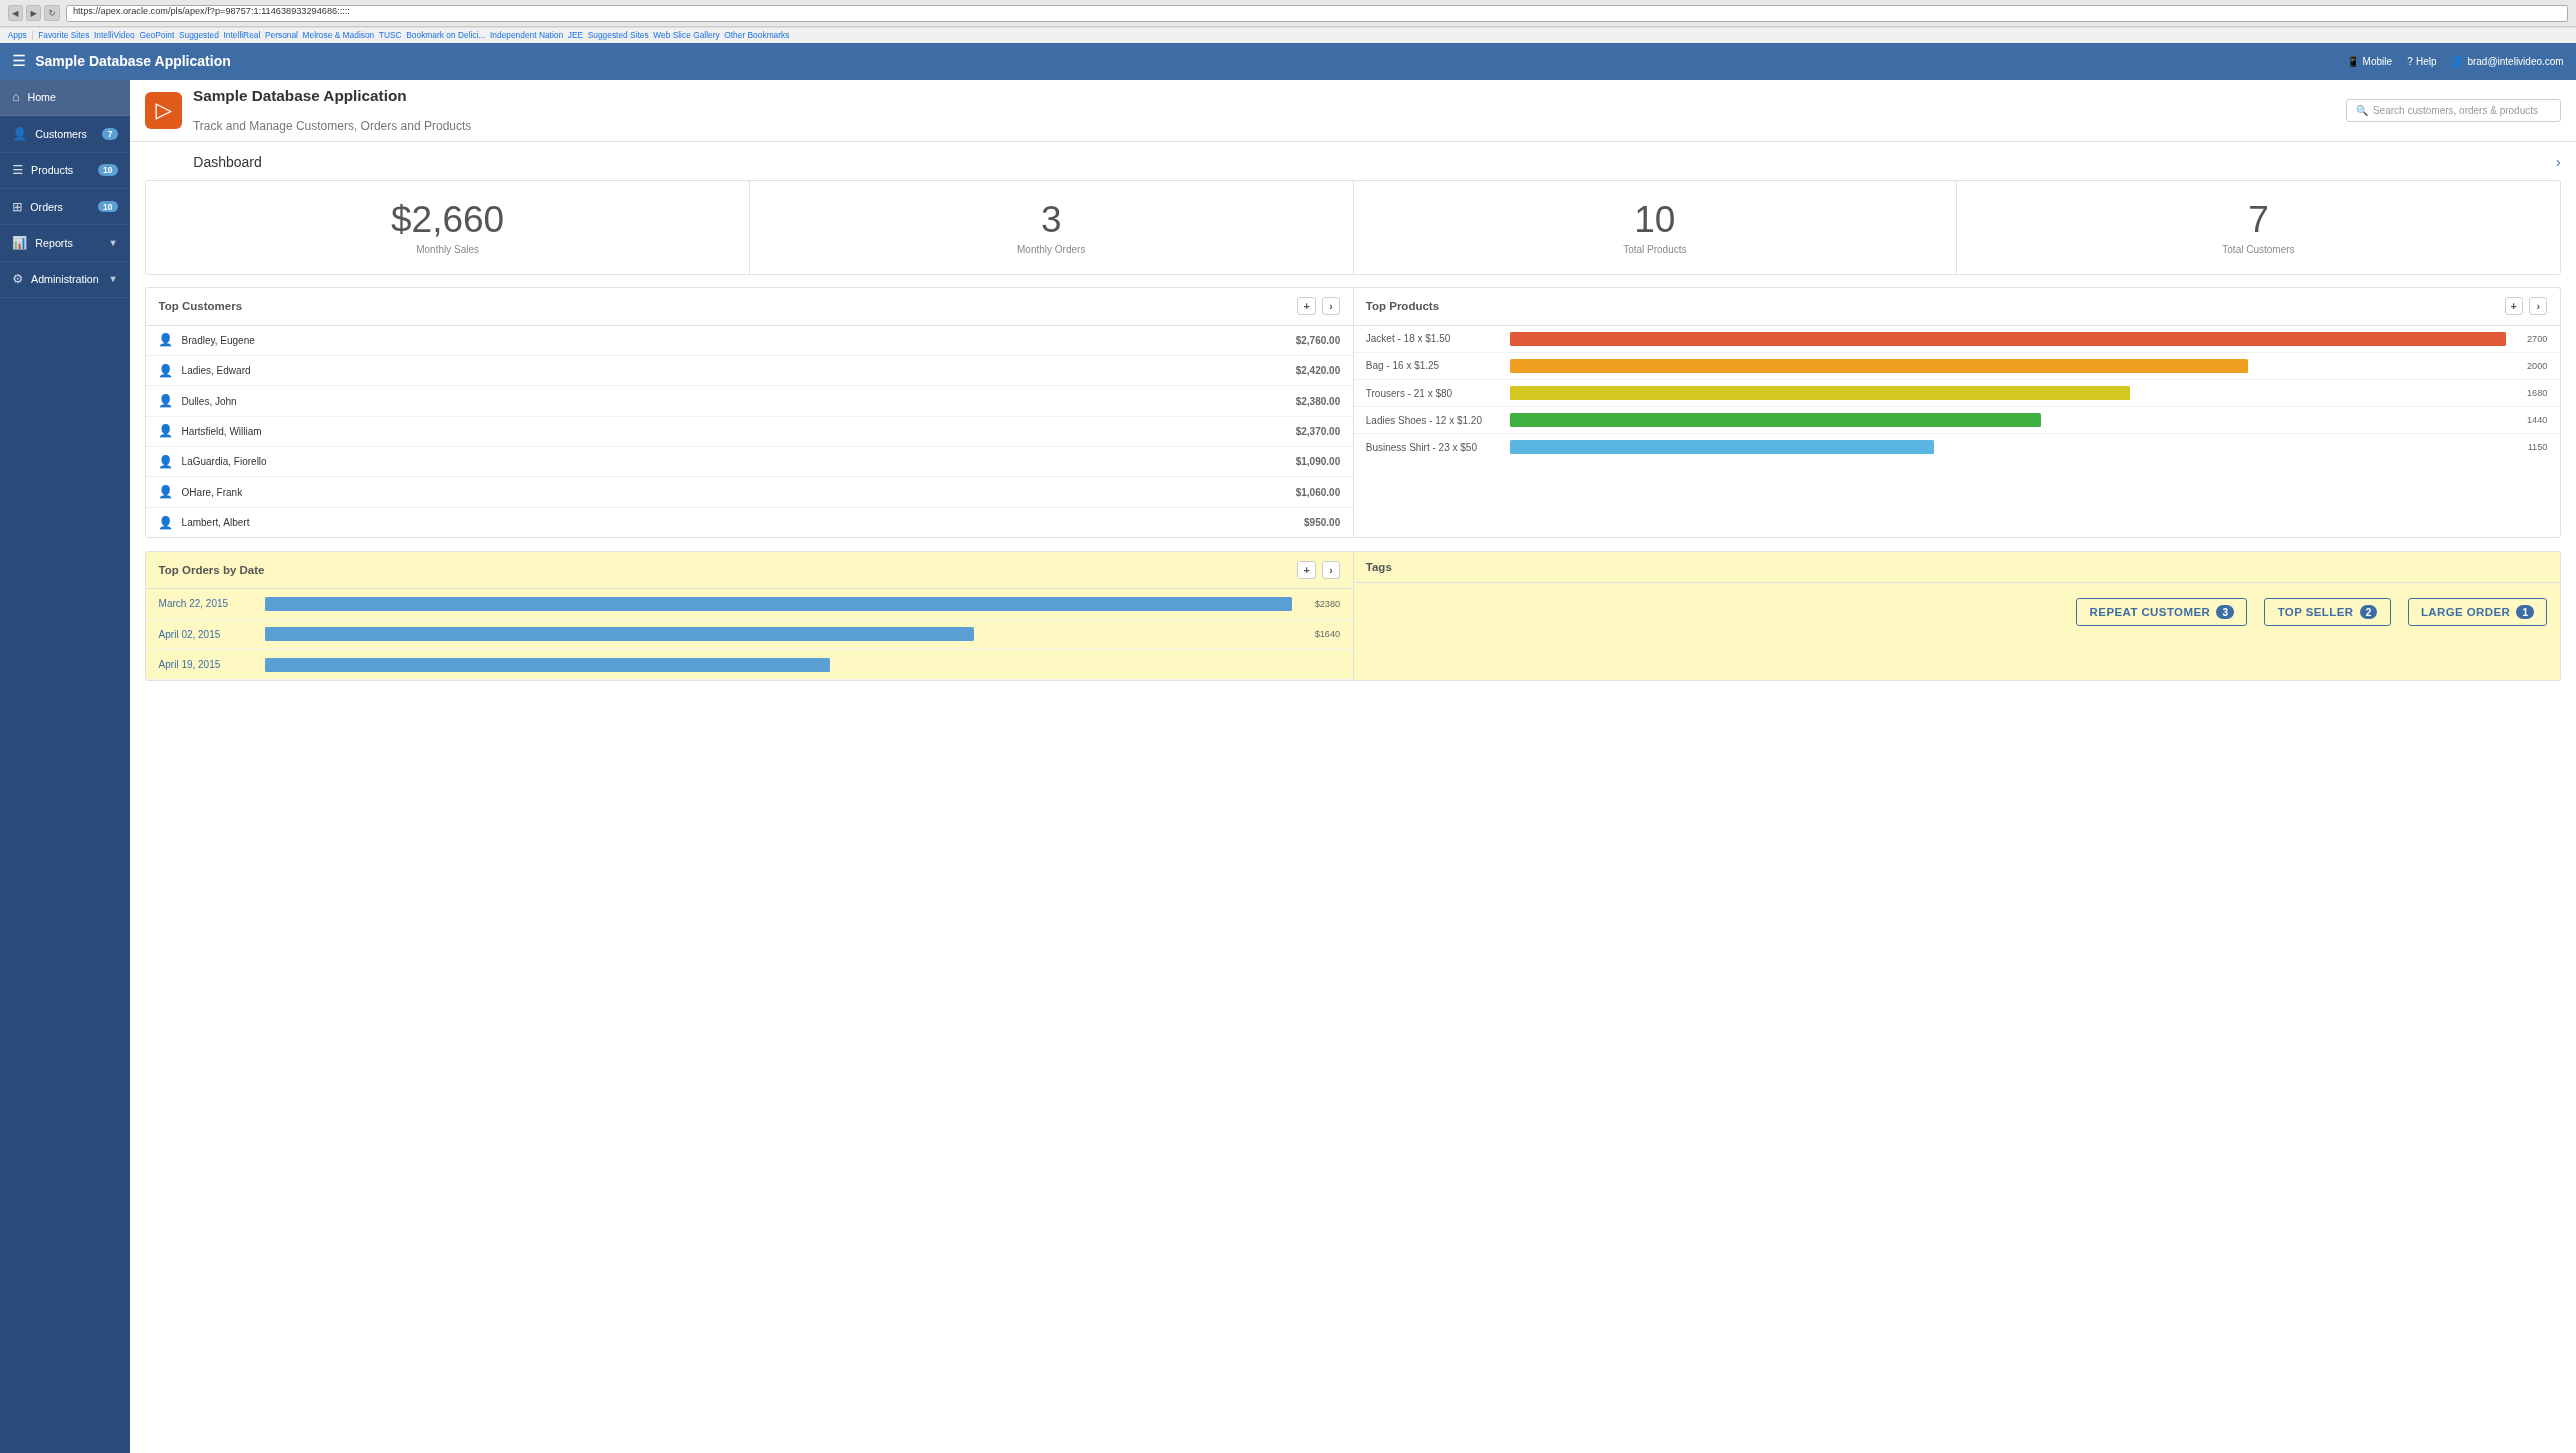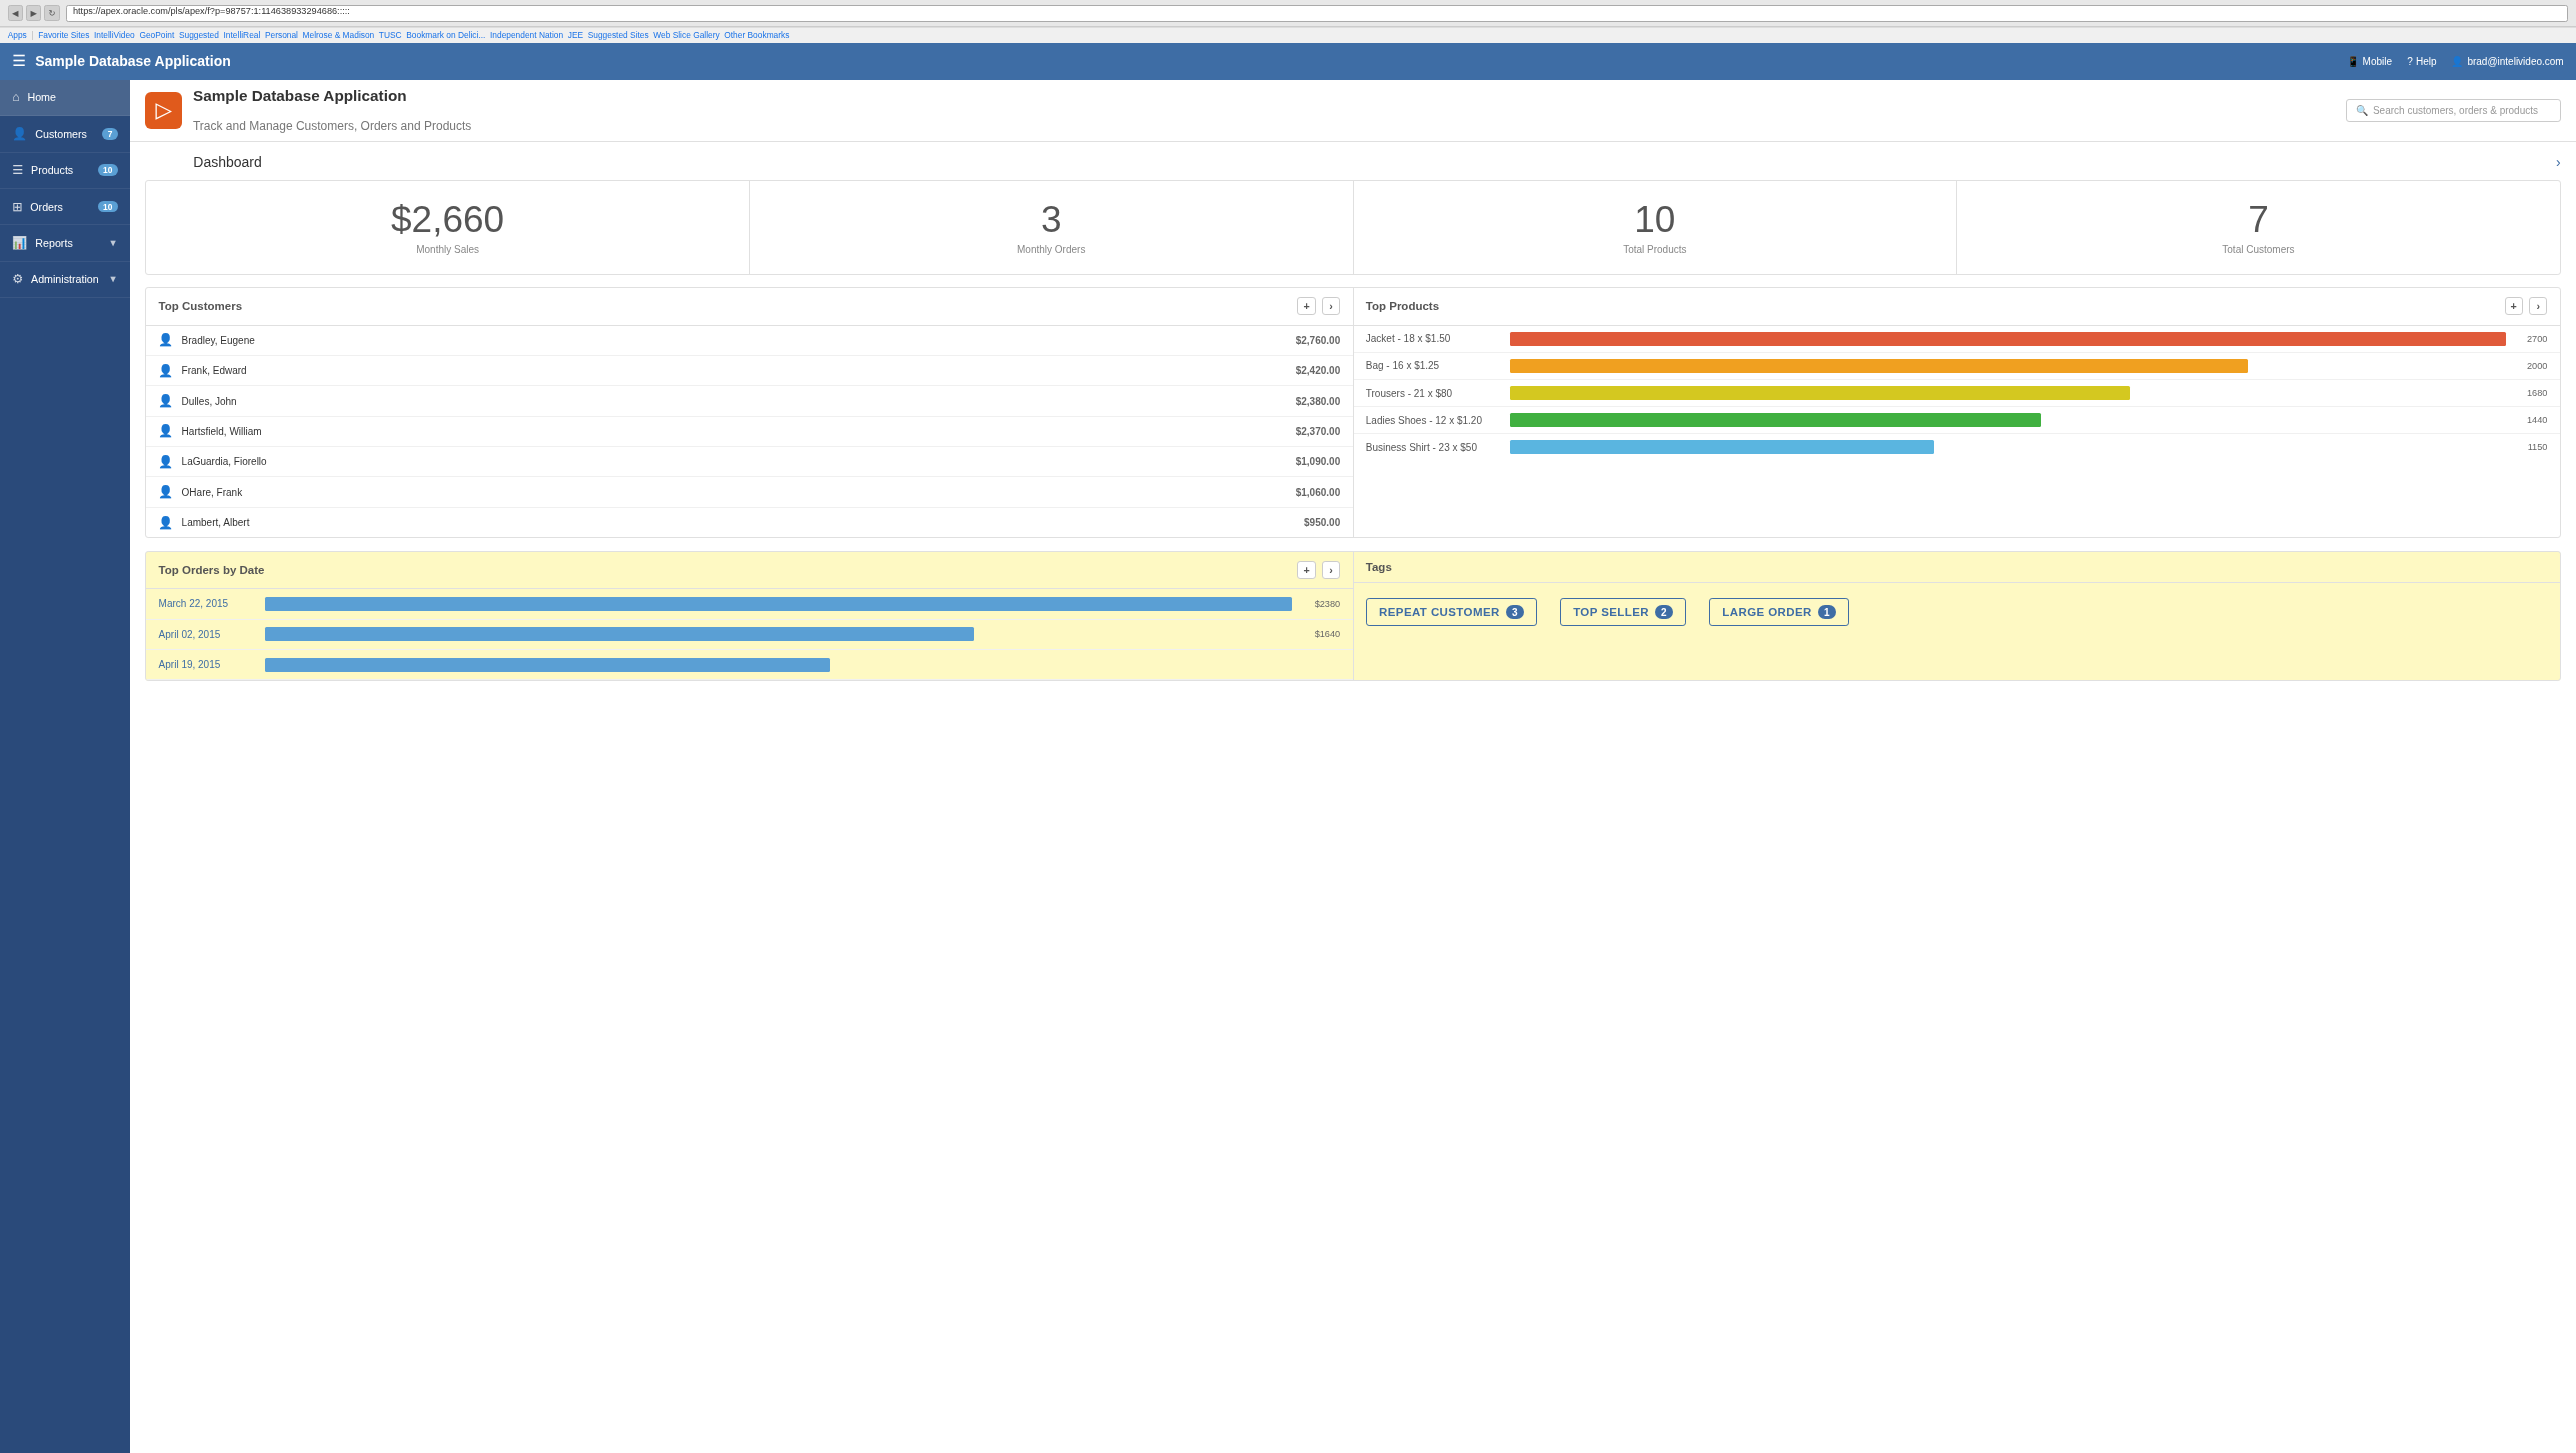--- a/index.html
+++ b/index.html
@@ -242,21 +242,21 @@
       border-bottom: 0.8px solid #f0f0f0;
       font-size: 10px;
     }
     .order-date { width: 100px; color: #3e6da5; flex-shrink: 0; cursor: pointer; }
     .order-bar-container { flex: 1; position: relative; height: 14px; margin: 0 6.1px; }
     .order-bar { height: 100%; background: #5a9fd4; border-radius: 1.5px; }
     .order-amount { width: 42px; text-align: right; color: #666; font-size: 9.2px; flex-shrink: 0; }
 
     
     .tags-panel { padding: 15.3px 12.3px; }
-    .tags-row { display: flex; gap: 23px; flex-wrap: wrap; }
+    .tags-row { display: flex; gap: 17px; flex-wrap: wrap; justify-content: flex-end; }
     .tag-item {
       border: 1.5px solid #3e6da5;
       border-radius: 3.1px;
       padding: 6.1px 12.3px;
       display: flex; align-items: center; gap: 6.1px;
       cursor: pointer;
     }
     .tag-label { font-size: 11.5px; font-weight: bold; color: #3e6da5; letter-spacing: 0.4px; }
     .tag-count {
       background: #3e6da5;
@@ -420,21 +420,21 @@
             </div>
           </div>
           <div>
             <div class="customer-row">
               <span class="customer-avatar">👤</span>
               <span class="customer-name">Bradley, Eugene</span>
               <span class="customer-amount">$2,760.00</span>
             </div>
             <div class="customer-row">
               <span class="customer-avatar">👤</span>
-              <span class="customer-name">Frank, Edward</span>
+              <span class="customer-name">Ladies, Edward</span>
               <span class="customer-amount">$2,420.00</span>
             </div>
             <div class="customer-row">
               <span class="customer-avatar">👤</span>
               <span class="customer-name">Dulles, John</span>
               <span class="customer-amount">$2,380.00</span>
             </div>
             <div class="customer-row">
               <span class="customer-avatar">👤</span>
               <span class="customer-name">Hartsfield, William</span>

